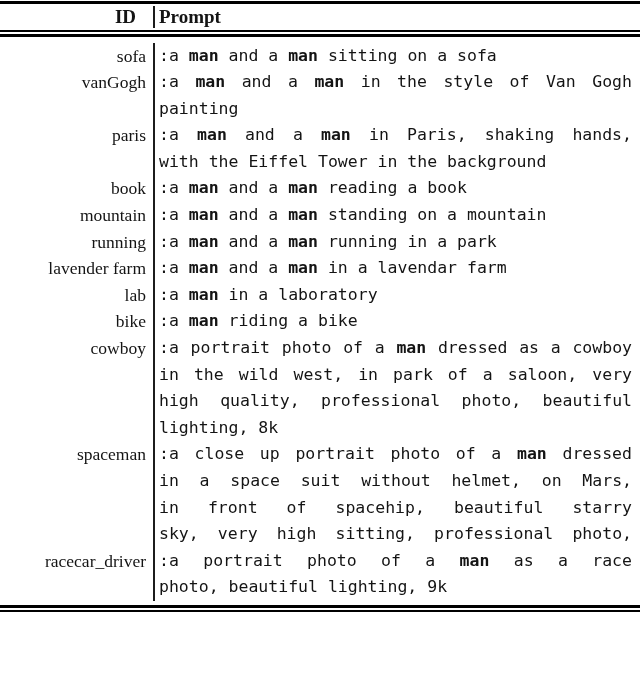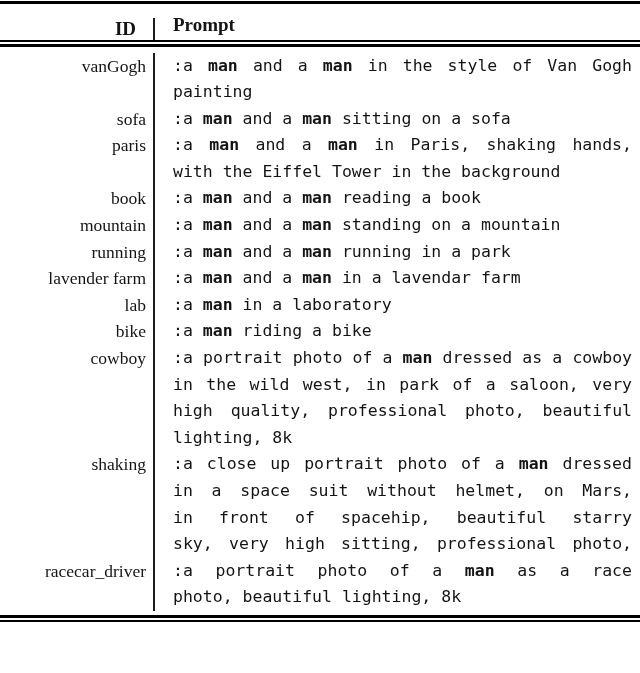--- a/index.html
+++ b/index.html
@@ -22,22 +22,22 @@
     background: #000000;
   }
   .rule-thick { height: 3px; }
   .rule-medium { height: 2.5px; }
   .rule-thin { height: 1.5px; }
   .rule-gap { height: 2.5px; background: #ffffff; }
   .top-space { height: 1px; }
 
   .header-row {
     display: flex;
-    height: 36px;
-    align-items: flex-end;
+    height: 26px;
+    align-items: center;
   }
   .header-row .id-cell {
     font-family: "Liberation Serif", serif;
     font-weight: bold;
     font-size: 19px;
     padding-right: 17px;
   }
   .header-row .prompt-cell {
     font-family: "Liberation Serif", serif;
     font-weight: bold;
@@ -49,21 +49,21 @@
     width: 155px;
     box-sizing: border-box;
     flex: 0 0 155px;
     text-align: right;
     padding-right: 7px;
     border-right: 2px solid #1c1c1c;
   }
   .prompt-cell {
     flex: 1 1 auto;
     min-width: 0;
-    padding-left: 18px;
+    padding-left: 4px;
     padding-right: 8px;
   }
 
   .table-body {
     padding-top: 6px;
     padding-bottom: 4px;
   }
   .row {
     display: flex;
     align-items: flex-start;
@@ -101,30 +101,30 @@
     <div class="id-cell">ID</div>
     <div class="prompt-cell">Prompt</div>
   </div>
 
   <div class="rule rule-thin"></div>
   <div class="rule-gap"></div>
   <div class="rule rule-medium"></div>
 
   <div class="table-body">
       <div class="row">
+        <div class="id-cell">sofa</div>
+        <div class="prompt-cell">
+          <div class="line last">:a <b>man</b> and a <b>man</b> sitting on a sofa</div>
+        </div>
+      </div>
+      <div class="row">
         <div class="id-cell">vanGogh</div>
         <div class="prompt-cell">
           <div class="line">:a <b>man</b> and a <b>man</b> in the style of Van Gogh</div>
           <div class="line last">painting</div>
-        </div>
-      </div>
-      <div class="row">
-        <div class="id-cell">sofa</div>
-        <div class="prompt-cell">
-          <div class="line last">:a <b>man</b> and a <b>man</b> sitting on a sofa</div>
         </div>
       </div>
       <div class="row">
         <div class="id-cell">paris</div>
         <div class="prompt-cell">
           <div class="line">:a <b>man</b> and a <b>man</b> in Paris, shaking hands,</div>
           <div class="line last">with the Eiffel Tower in the background</div>
         </div>
       </div>
       <div class="row">
@@ -166,33 +166,33 @@
       <div class="row">
         <div class="id-cell">cowboy</div>
         <div class="prompt-cell">
           <div class="line">:a portrait photo of a <b>man</b> dressed as a cowboy</div>
           <div class="line">in the wild west, in park of a saloon, very</div>
           <div class="line">high quality, professional photo, beautiful</div>
           <div class="line last">lighting, 8k</div>
         </div>
       </div>
       <div class="row">
-        <div class="id-cell">shaking</div>
+        <div class="id-cell">spaceman</div>
         <div class="prompt-cell">
           <div class="line">:a close up portrait photo of a <b>man</b> dressed</div>
           <div class="line">in a space suit without helmet, on Mars,</div>
           <div class="line">in front of spacehip, beautiful starry</div>
           <div class="line">sky, very high sitting, professional photo,</div>
         </div>
       </div>
       <div class="row">
         <div class="id-cell">racecar_driver</div>
         <div class="prompt-cell">
           <div class="line">:a portrait photo of a <b>man</b> as a race</div>
-          <div class="line last">photo, beautiful lighting, 8k</div>
+          <div class="line last">photo, beautiful lighting, 9k</div>
         </div>
       </div>
     </div>
 
   <div class="rule rule-thick"></div>
   <div class="rule-gap"></div>
   <div class="rule rule-thin"></div>
 </div>
 
 </body></html>

